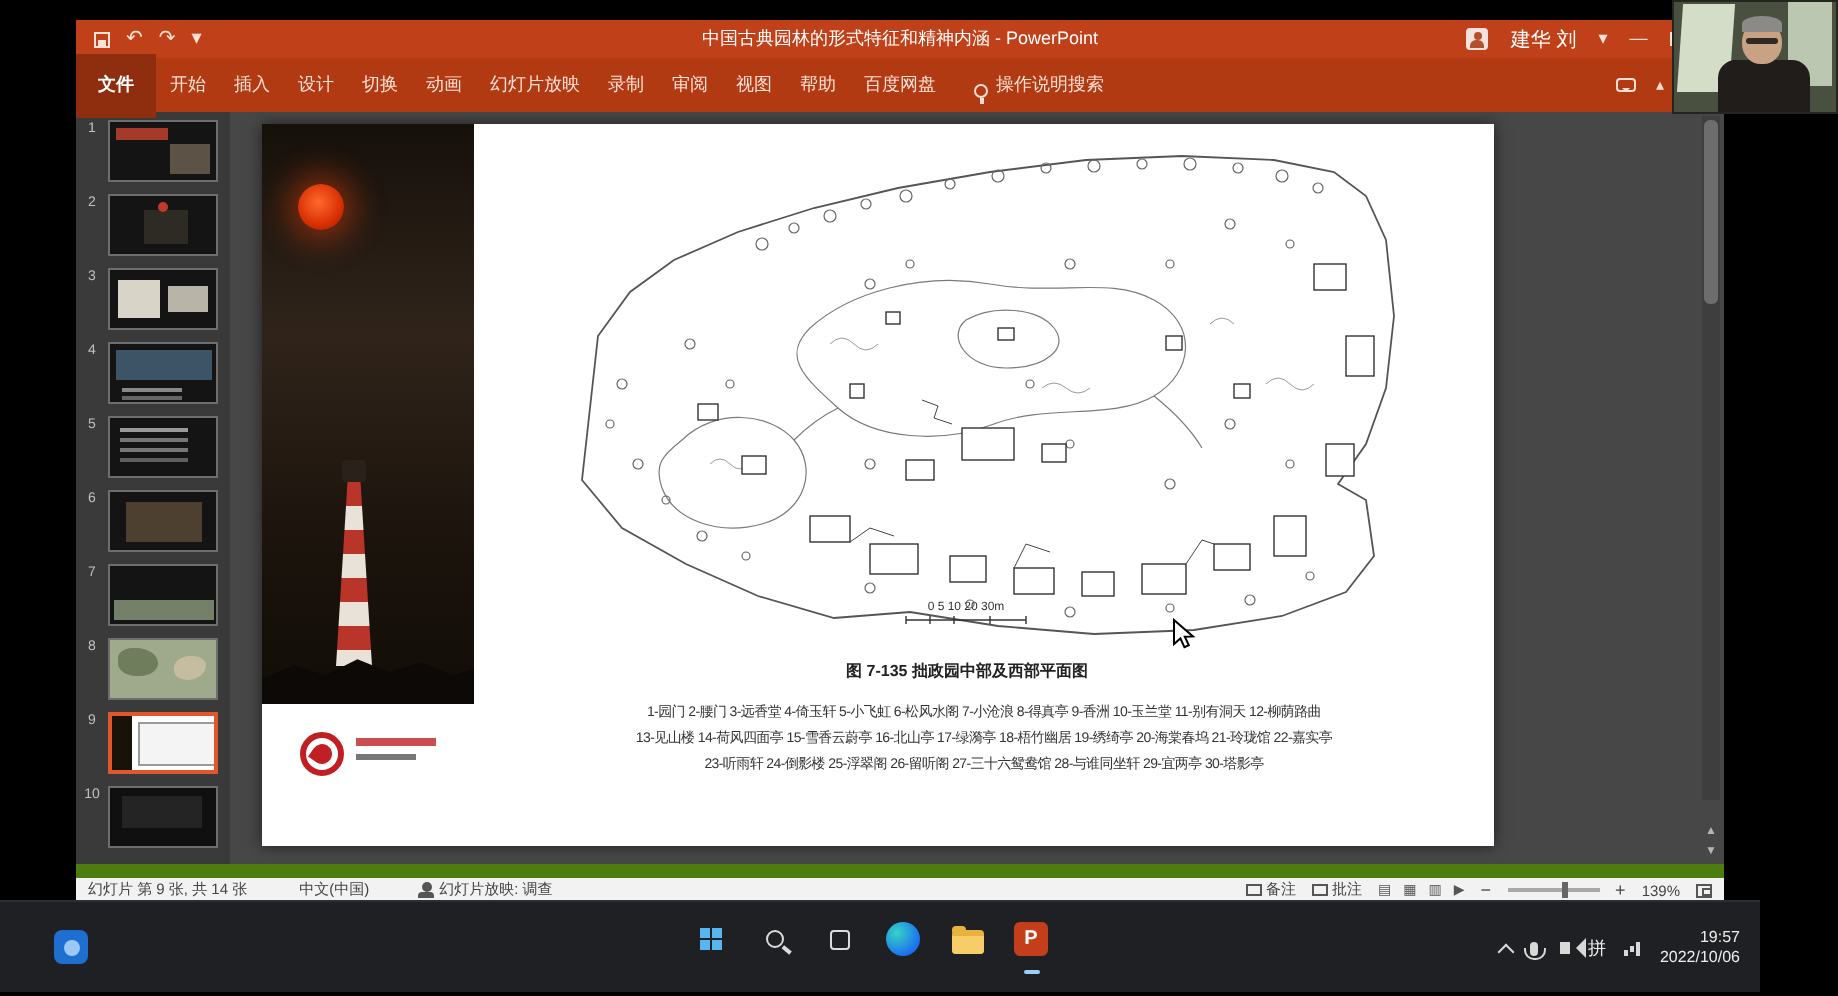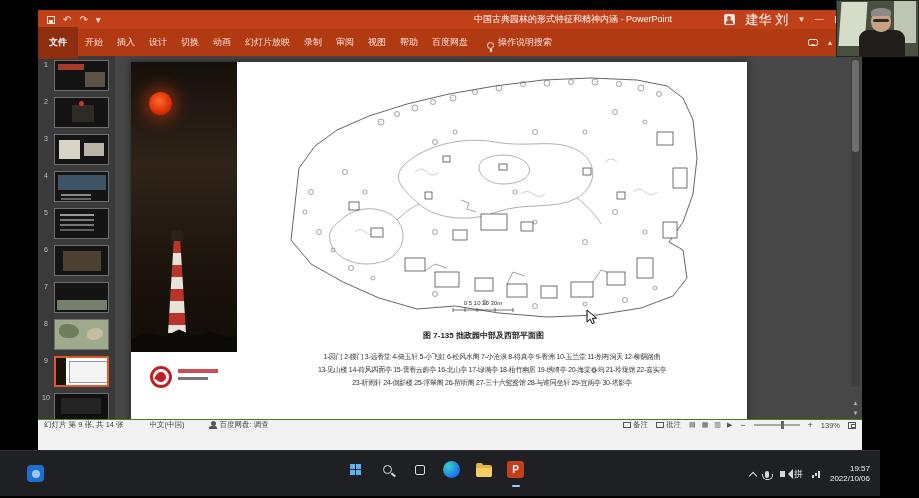--- a/index.html
+++ b/index.html
@@ -8,26 +8,26 @@
 
   
   .ppt-window{position:absolute;left:38px;top:10px;width:824px;height:440px;background:#424242;display:flex;flex-direction:column}
 
   
   .titlebar{height:19px;background:#c04119;display:flex;align-items:center;color:#fff;position:relative;flex:none}
   .qat{display:flex;align-items:center;gap:8px;padding-left:9px;z-index:2}
   .ico-save{width:8px;height:8px;border:1px solid #ffe2d6;position:relative}
   .ico-save::after{content:'';position:absolute;left:1px;bottom:0;width:4px;height:3px;background:#ffe2d6}
   .qat .uglyph{font-size:10px;line-height:10px;color:#ffe2d6}
-  .title-text{position:absolute;left:190px;right:190px;text-align:right;font-size:9px;white-space:nowrap;overflow:hidden}
+  .title-text{position:absolute;left:190px;right:190px;text-align:center;font-size:9px;white-space:nowrap;overflow:hidden}
   .tb-right{position:absolute;right:4px;top:0;height:19px;display:flex;align-items:center;gap:11px}
   .avatar{width:11px;height:11px;background:rgba(255,255,255,.85);border-radius:2px;position:relative}
   .avatar::before{content:'';position:absolute;left:3.5px;top:1.5px;width:4px;height:4px;border-radius:50%;background:#b5502d}
   .avatar::after{content:'';position:absolute;left:2px;top:6px;width:7px;height:4px;border-radius:3px 3px 0 0;background:#b5502d}
-  .user-name{font-size:13px;white-space:nowrap}
+  .user-name{font-size:10px;white-space:nowrap}
   .winbtn{font-size:9px;line-height:9px;color:#ffe2d6}
   .ico-restore{width:7px;height:7px;border:1px solid #ffe2d6}
 
   
   .ribbon{height:27px;background:#b13a13;display:flex;align-items:center;color:#ffe0d5;font-size:9px;flex:none;position:relative}
   .rtab{padding:17px 7px;height:100%;display:flex;align-items:center;white-space:nowrap}
   .rtab.file{background:#8f2e0e;color:#fff;padding:16px 11px;font-weight:bold}
   .tellme{display:flex;align-items:flex-end;gap:4px;margin-left:12px;white-space:nowrap}
   .ico-bulb{width:7px;height:7px;border:1px solid #ffe0d5;border-radius:50%;position:relative}
   .ico-bulb::after{content:'';position:absolute;left:2px;top:6px;width:2px;height:3px;background:#ffe0d5}
@@ -97,21 +97,21 @@
   .cursor{position:absolute;left:455px;top:247px}
 
   
   .v-scroll{position:absolute;right:2px;top:2px;bottom:32px;width:9px;background:#3e3e3e}
   .v-thumb{position:absolute;left:1px;top:2px;width:7px;height:92px;background:#6d6d6d;border-radius:3px}
   .scroll-btns{position:absolute;right:2px;bottom:3px;width:9px;display:flex;flex-direction:column;align-items:center;gap:4px;color:#b5b5b5;font-size:6px;line-height:6px}
 
   
   .notes-pane{height:13px;background:#ebebeb;display:flex;align-items:center;padding-left:20px;
     font-size:7.5px;color:#606060;flex:none;border-top:1px solid #2f2f2f}
-  .statusbar{height:31px;background:#f2f2f2;border-top:1px solid #4d7c0f;display:flex;align-items:flex-start;
+  .statusbar{height:18px;background:#f2f2f2;border-top:7px solid #4d7c0f;display:flex;align-items:flex-end;
     font-size:7.5px;color:#444;padding:0 6px;flex:none;white-space:nowrap}
   .statusbar .gap{margin-left:26px}
   .ico-person{width:5px;height:5px;border-radius:50%;background:#555;position:relative;margin:0 4px 4px 0;display:inline-block}
   .ico-person::after{content:'';position:absolute;top:5px;left:-1.5px;width:8px;height:3px;border-radius:2px 2px 0 0;background:#555}
   .sb-right{margin-left:auto;display:flex;align-items:center;gap:8px}
   .mini-rect{width:8px;height:6px;border:1px solid #555;display:inline-block;margin-right:2px}
   .view-icons{display:flex;gap:6px;font-size:7px;color:#555}
   .zoom-minus,.zoom-plus{font-size:9px;color:#444}
   .zoom-track{width:46px;height:2px;background:#a8a8a8;position:relative}
   .zoom-thumb{position:absolute;left:60%;top:-3px;width:3px;height:8px;background:#666}
@@ -387,21 +387,21 @@
       </div>
 
     </div>
   </div>
 
   <div class="statusbar">
     <span>幻灯片 第 9 张, 共 14 张</span>
     <span class="gap">中文(中国)</span>
     <span class="gap" style="display:flex;align-items:center">
       <span class="ico-person"></span>
-      <span>百度网盘: 调查</span>
+      <span>幻灯片放映: 调查</span>
     </span>
     <span class="sb-right">
       <span style="display:flex;align-items:center">
         <span class="mini-rect"></span>
         <span>备注</span>
       </span>
       <span style="display:flex;align-items:center">
         <span class="mini-rect"></span>
         <span>批注</span>
       </span>

